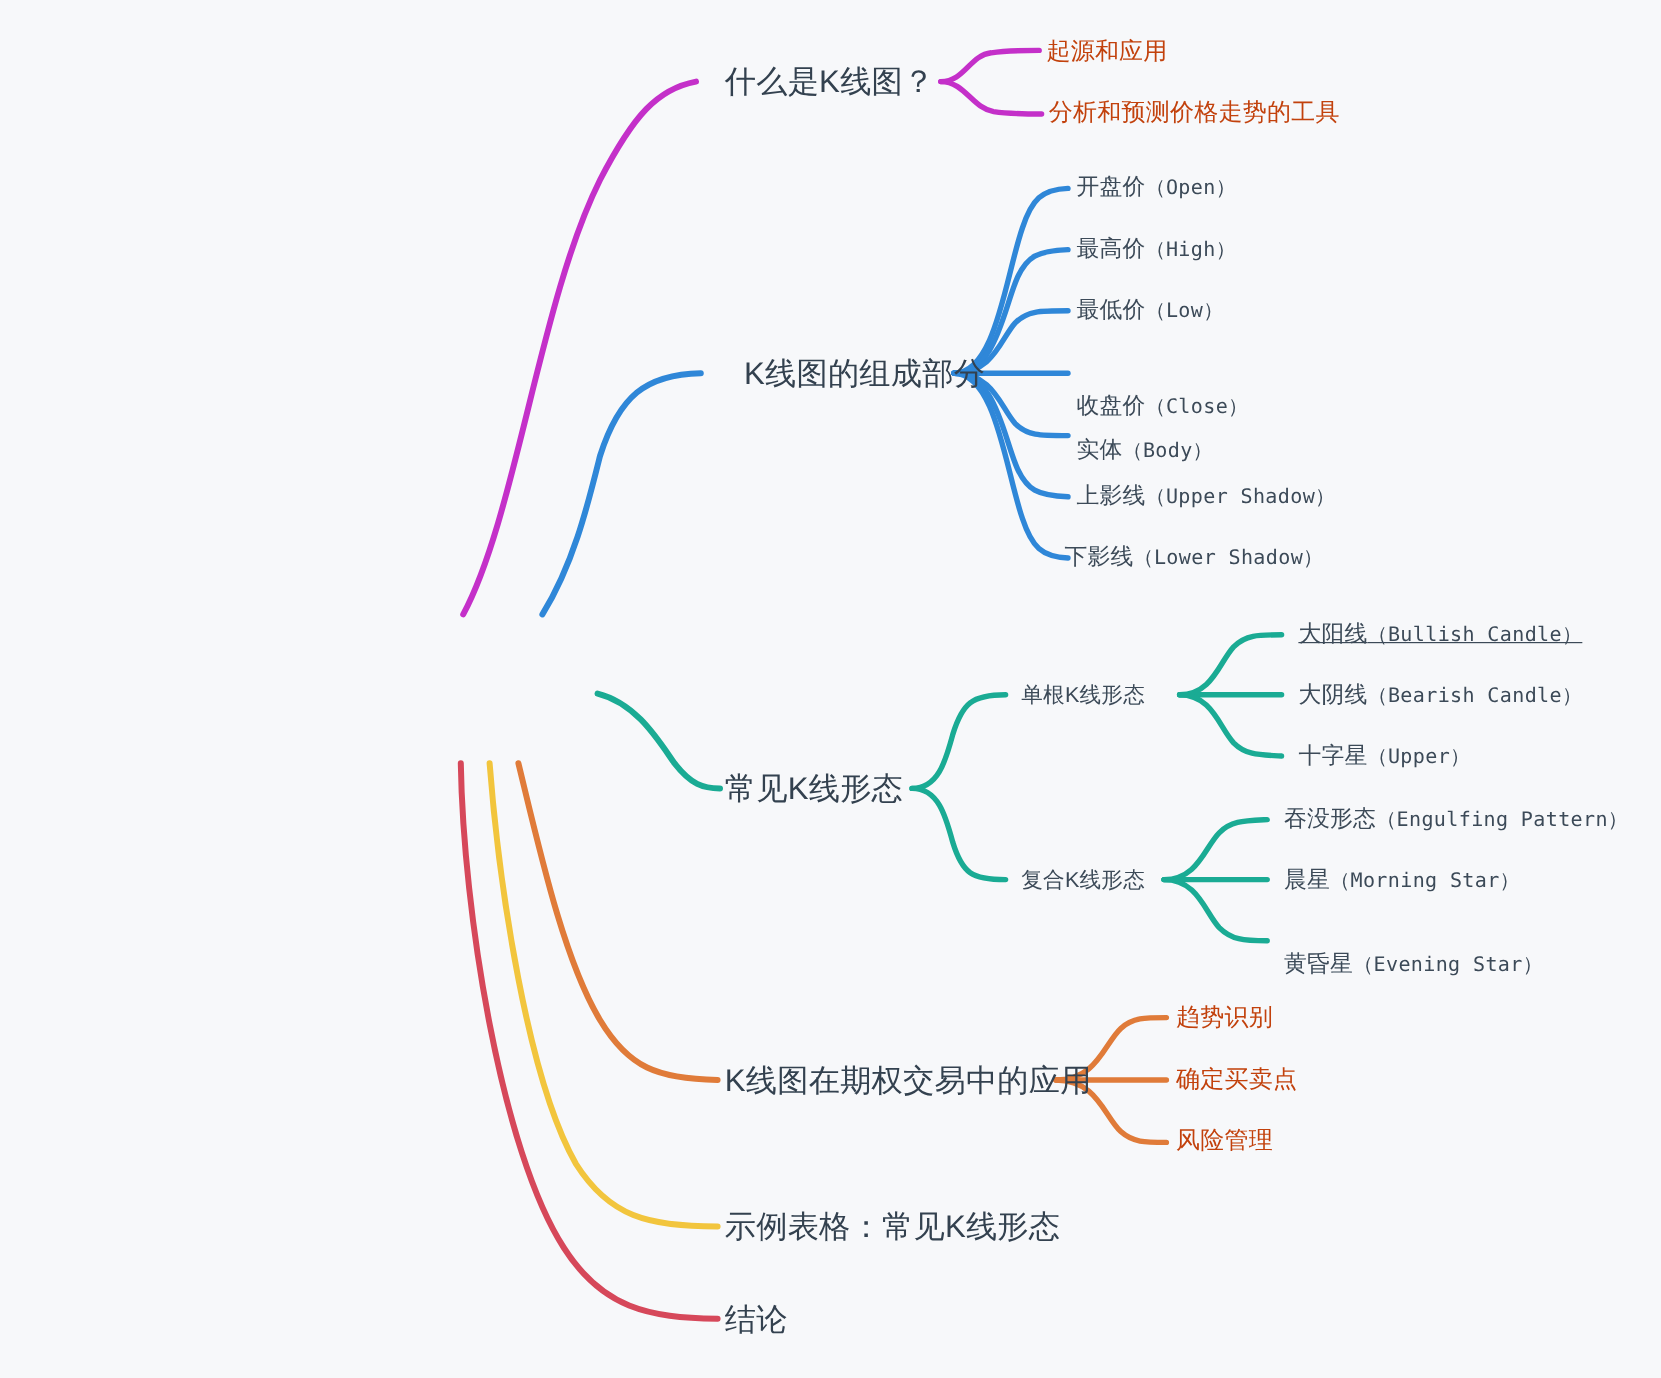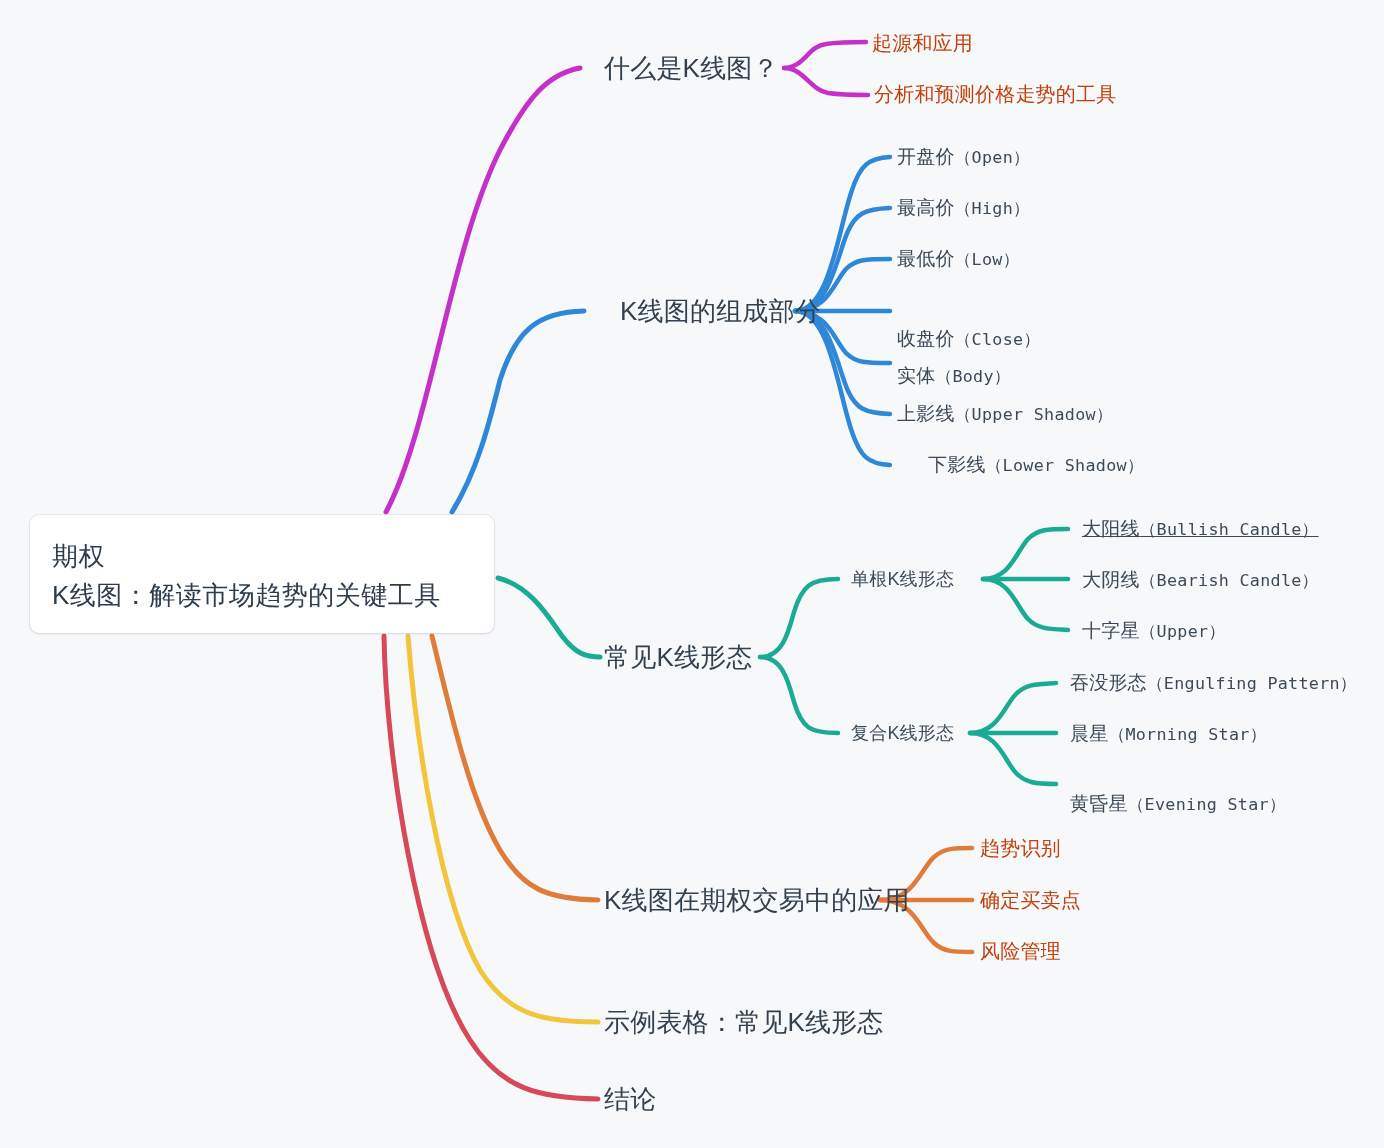--- a/index.html
+++ b/index.html
@@ -126,24 +126,20 @@
       <path stroke="#e07b39" d="M 880 900 C 914 900 920 870 934 857 C 944 848 954 848 972 848"></path>
       <path stroke="#e07b39" d="M 880 900 L 972 900"></path>
       <path stroke="#e07b39" d="M 880 900 C 914 900 920 930 934 943 C 944 952 954 952 972 952"></path>
 
       <path stroke="#f2c53d" stroke-width="5" d="M 408 636 C 416 740 440 900 480 970 C 508 1014 540 1022 598 1022"></path>
 
       <path stroke="#d6485a" stroke-width="5" d="M 384 636 C 386 760 418 960 470 1040 C 502 1090 540 1098 598 1099"></path>
     </g>
   </svg>
 
-  <div class="root-node">
-    <div class="root-line">期权</div>
-    <div class="root-line">K线图：解读市场趋势的关键工具</div>
-  </div>
 
   <div class="node lvl1" style="left:604px; top:57px;">
     <span>什么是K线图？</span>
   </div>
   <div class="node lvl2-big" style="left:872px; top:33px;">
     <span>起源和应用</span>
   </div>
   <div class="node lvl2-big" style="left:874px; top:84px;">
     <span>分析和预测价格走势的工具</span>
   </div>
@@ -162,21 +158,21 @@
   </div>
   <div class="node lvl3" style="left:897px; top:301px;margin-top:28px;">
     <span>收盘价</span><span class="en">（Close）</span>
   </div>
   <div class="node lvl3" style="left:897px; top:353px;margin-top:13px;">
     <span>实体</span><span class="en">（Body）</span>
   </div>
   <div class="node lvl3" style="left:897px; top:404px;">
     <span>上影线</span><span class="en">（Upper Shadow）</span>
   </div>
-  <div class="node lvl3" style="left:928px; top:455px;text-align:center;">
+  <div class="node lvl3" style="left:887px; top:455px;text-align:center;">
     <span>下影线</span><span class="en">（Lower Shadow）</span>
   </div>
 
   <div class="node lvl1" style="left:604px; top:646px;">
     <span>常见K线形态</span>
   </div>
   <div class="node lvl2" style="left:851px; top:570px;">
     <span>单根K线形态</span>
   </div>
   <div class="node lvl2" style="left:851px; top:724px;">

